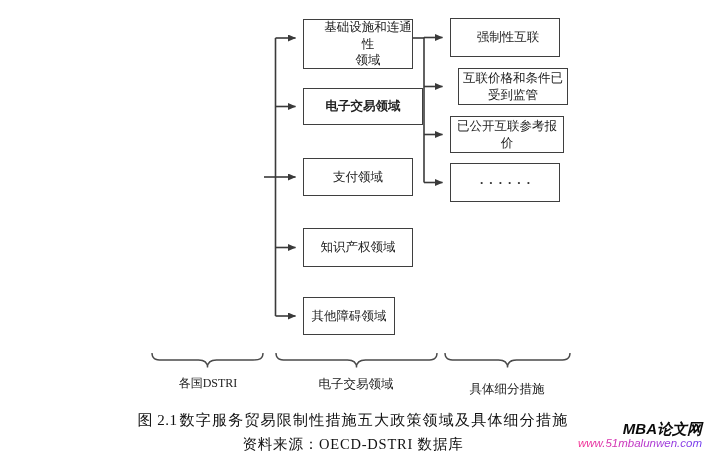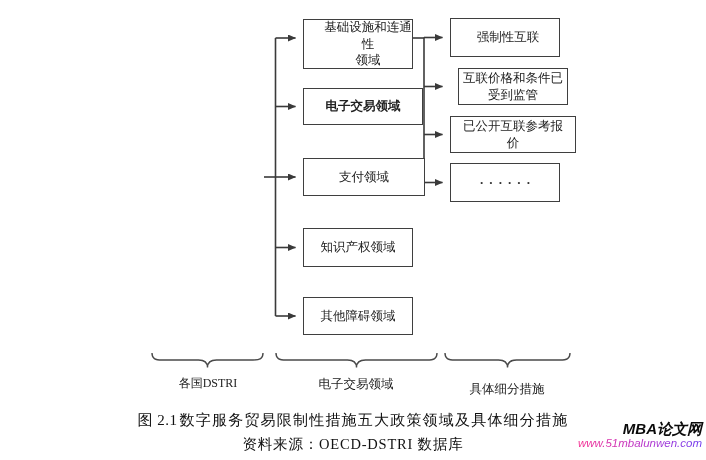--- a/index.html
+++ b/index.html
@@ -106,28 +106,28 @@
       <path d="M152,353 C152,358.5 155,360 162,360 L198.5,360 C204.5,360 207.5,362 207.5,367.5 C207.5,362 210.5,360 216.5,360 L253,360 C260,360 263,358.5 263,353"></path>
       <path d="M276,353 C276,358.5 279,360 286,360 L347.5,360 C353.5,360 356.5,362 356.5,367.5 C356.5,362 359.5,360 365.5,360 L427,360 C434,360 437,358.5 437,353"></path>
       <path d="M445,353 C445,358.5 448,360 455,360 L498.5,360 C504.5,360 507.5,362 507.5,367.5 C507.5,362 510.5,360 516.5,360 L560,360 C567,360 570,358.5 570,353"></path>
     </g>
   </svg>
 
 
   <div class="box" style="left:303px; top:19px;  width:110px; height:50px;padding-left:20px;">基础设施和连通性
 领域</div>
   <div class="box" style="left:303px; top:88px;  width:120px; height:37px;font-weight:bold;">电子交易领域</div>
-  <div class="box" style="left:303px; top:158px; width:122px; height:38px;">支付领域</div>
+  <div class="box" style="left:303px; top:158px; width:110px; height:38px;">支付领域</div>
   <div class="box" style="left:303px; top:228px; width:110px; height:39px;">知识产权领域</div>
-  <div class="box" style="left:303px; top:297px; width:110px; height:38px;">其他障碍领域</div>
+  <div class="box" style="left:303px; top:297px; width:92px; height:38px;">其他障碍领域</div>
 
   <div class="box" style="left:450px; top:18px;  width:110px; height:39px;padding-left:6px;">强制性互联</div>
   <div class="box" style="left:450px; top:68px;  width:110px; height:37px;margin-left:8px;">互联价格和条件已
 受到监管</div>
-  <div class="box" style="left:450px; top:116px; width:126px; height:37px;">已公开互联参考报
+  <div class="box" style="left:450px; top:116px; width:114px; height:37px;">已公开互联参考报
 价</div>
   <div class="box dots" style="left:450px; top:163px; width:110px; height:39px;">······</div>
 
   <div class="brace-label" style="left:158px; top:375px; width:100px; font-size:12px;">各国DSTRI</div>
   <div class="brace-label" style="left:306px; top:376px; width:100px;">电子交易领域</div>
   <div class="brace-label" style="left:457px; top:381px; width:100px;">具体细分措施</div>
 
   <div class="caption-line1">
     <span class="fig-num">图 2.1</span><span>数字服务贸易限制性措施五大政策领域及具体细分措施</span>
   </div>

